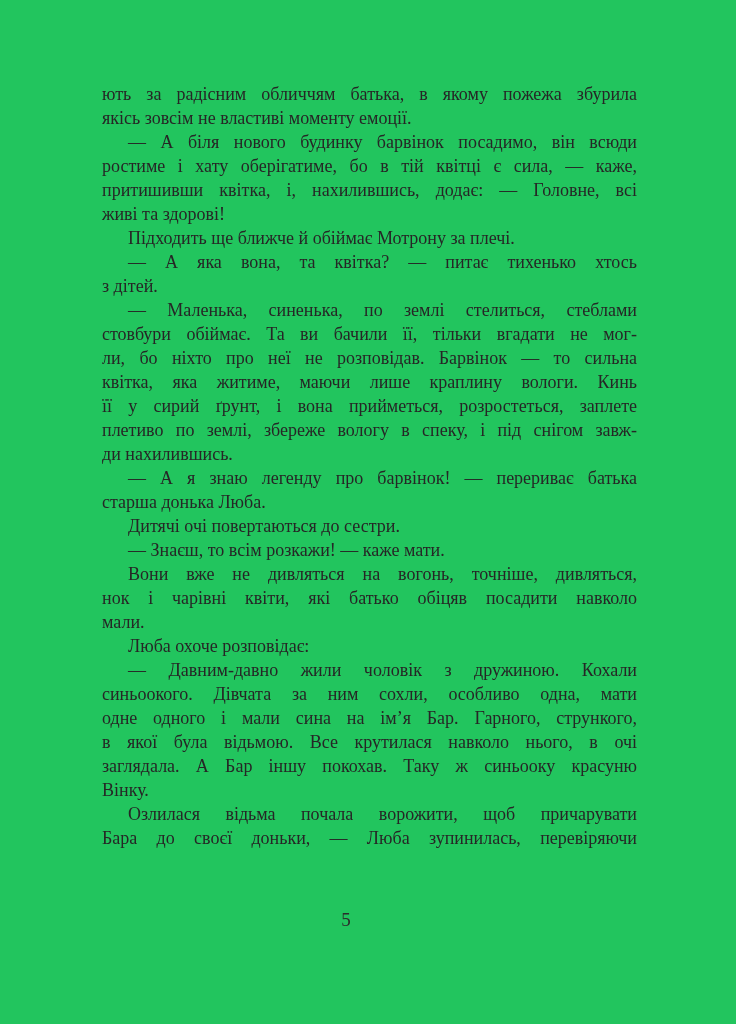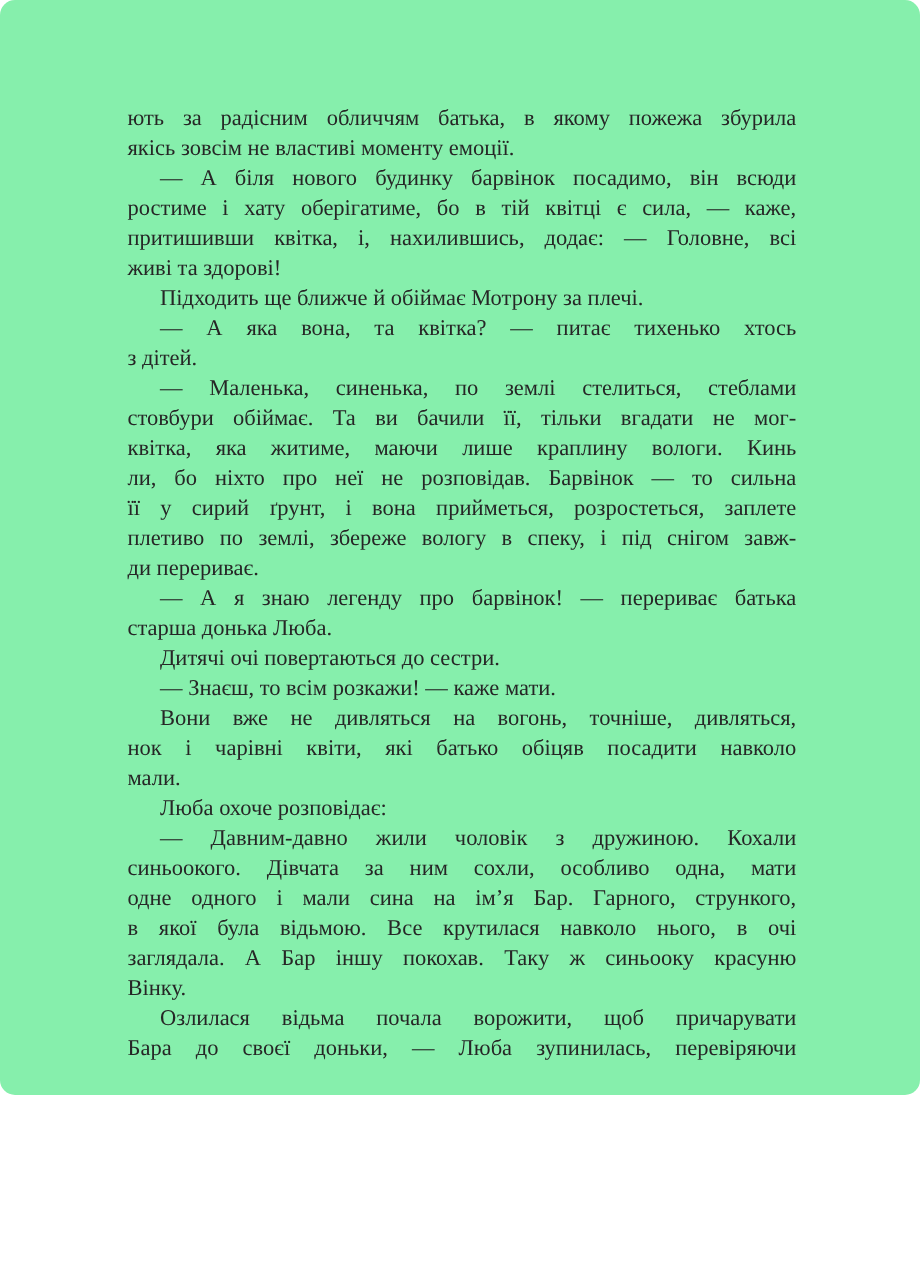--- a/index.html
+++ b/index.html
@@ -3,26 +3,25 @@
 <meta charset="utf-8">
 <style>
   html, body {
     margin: 0;
     padding: 0;
     background: #ffffff;
   }
   .page {
     position: relative;
     width: 736px;
-    height: 876px;
-    background: #86efac;
+    height: 1024px;
+    background: #22c55e;
     overflow: hidden;
     font-family: "Liberation Serif", "DejaVu Serif", serif;
     color: #262626;
-    border-radius: 12px;
   }
   .text-block {
     position: absolute;
     left: 102px;
     top: 82px;
     width: 535px;
   }
   .paragraph {
     margin: 0;
     padding: 0;
@@ -70,25 +69,25 @@
       <div class="paragraph indented">
         <div class="line">Підходить ще ближче й обіймає Мотрону за плечі.</div>
       </div>
       <div class="paragraph indented">
         <div class="line just">— А яка вона, та квітка? — питає тихенько хтось</div>
         <div class="line">з дітей.</div>
       </div>
       <div class="paragraph indented">
         <div class="line just">— Маленька, синенька, по землі стелиться, стеблами</div>
         <div class="line just">стовбури обіймає. Та ви бачили її, тільки вгадати не мог-</div>
+        <div class="line just">ли, бо ніхто про неї не розповідав. Барвінок — то сильна</div>
         <div class="line just">квітка, яка житиме, маючи лише краплину вологи. Кинь</div>
-        <div class="line just">ли, бо ніхто про неї не розповідав. Барвінок — то сильна</div>
         <div class="line just">її у сирий ґрунт, і вона прийметься, розростеться, заплете</div>
         <div class="line just">плетиво по землі, збереже вологу в спеку, і під снігом завж-</div>
-        <div class="line">ди перериває.</div>
+        <div class="line">ди нахилившись.</div>
       </div>
       <div class="paragraph indented">
         <div class="line just">— А я знаю легенду про барвінок! — перериває батька</div>
         <div class="line">старша донька Люба.</div>
       </div>
       <div class="paragraph indented">
         <div class="line">Дитячі очі повертаються до сестри.</div>
       </div>
       <div class="paragraph indented">
         <div class="line">— Знаєш, то всім розкажи! — каже мати.</div>

